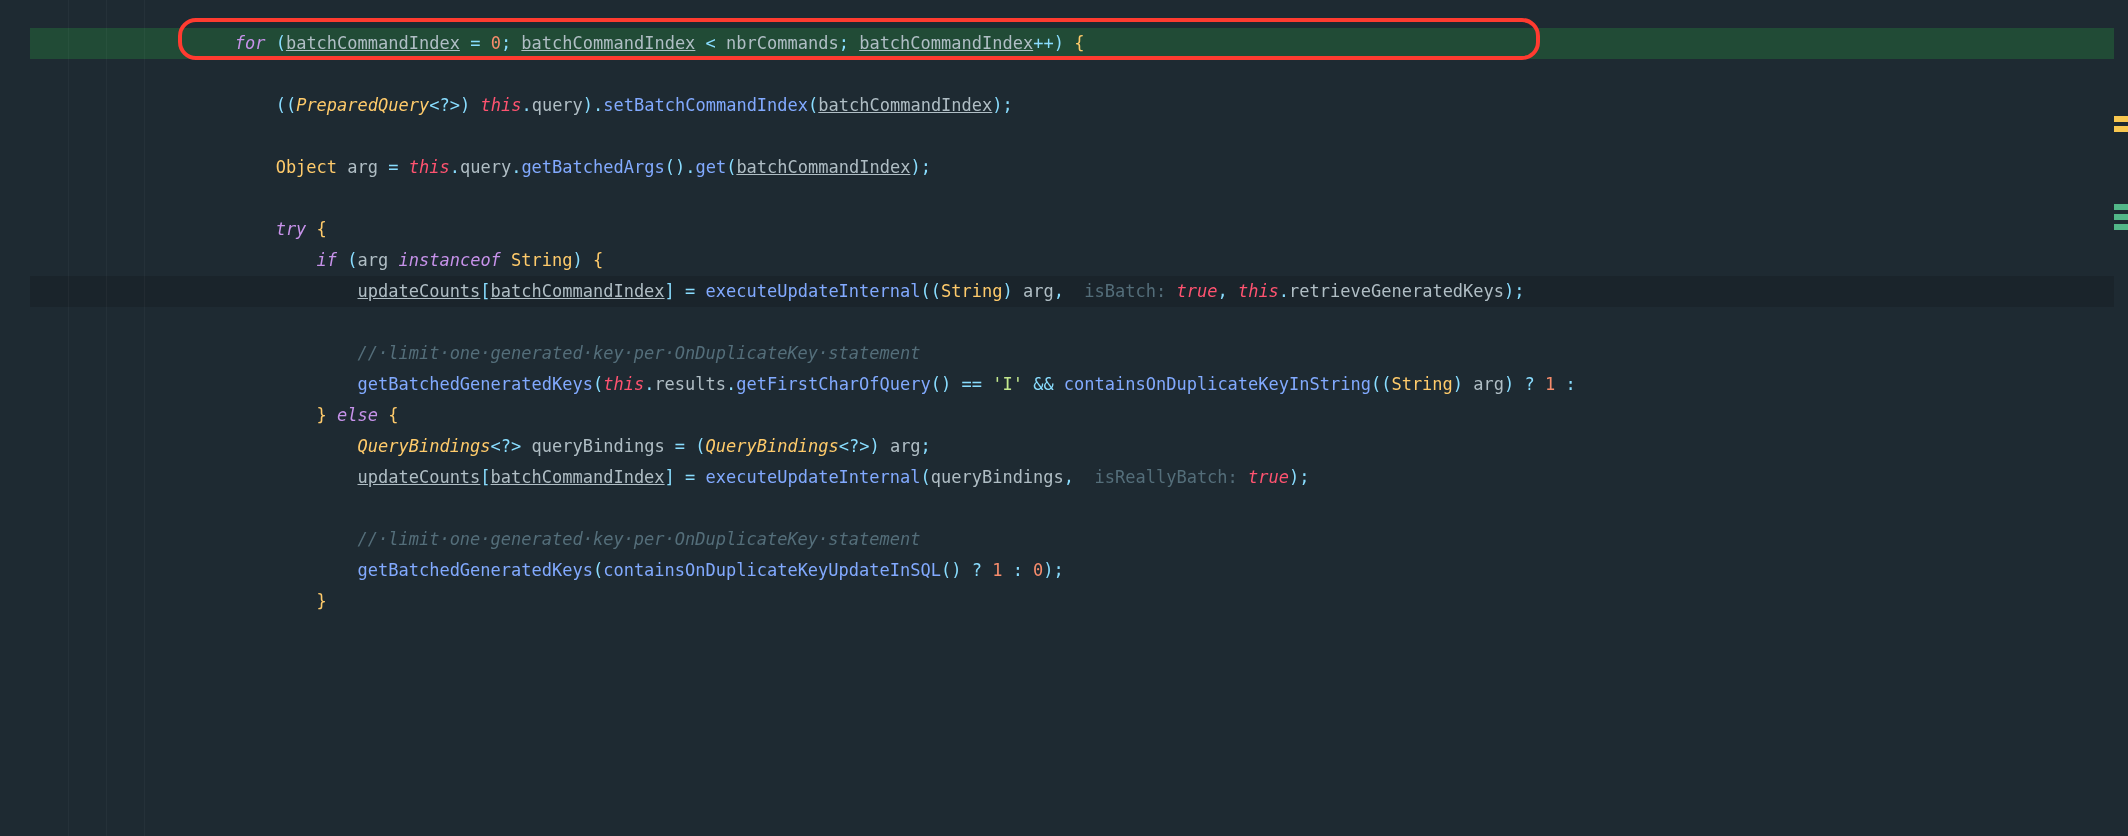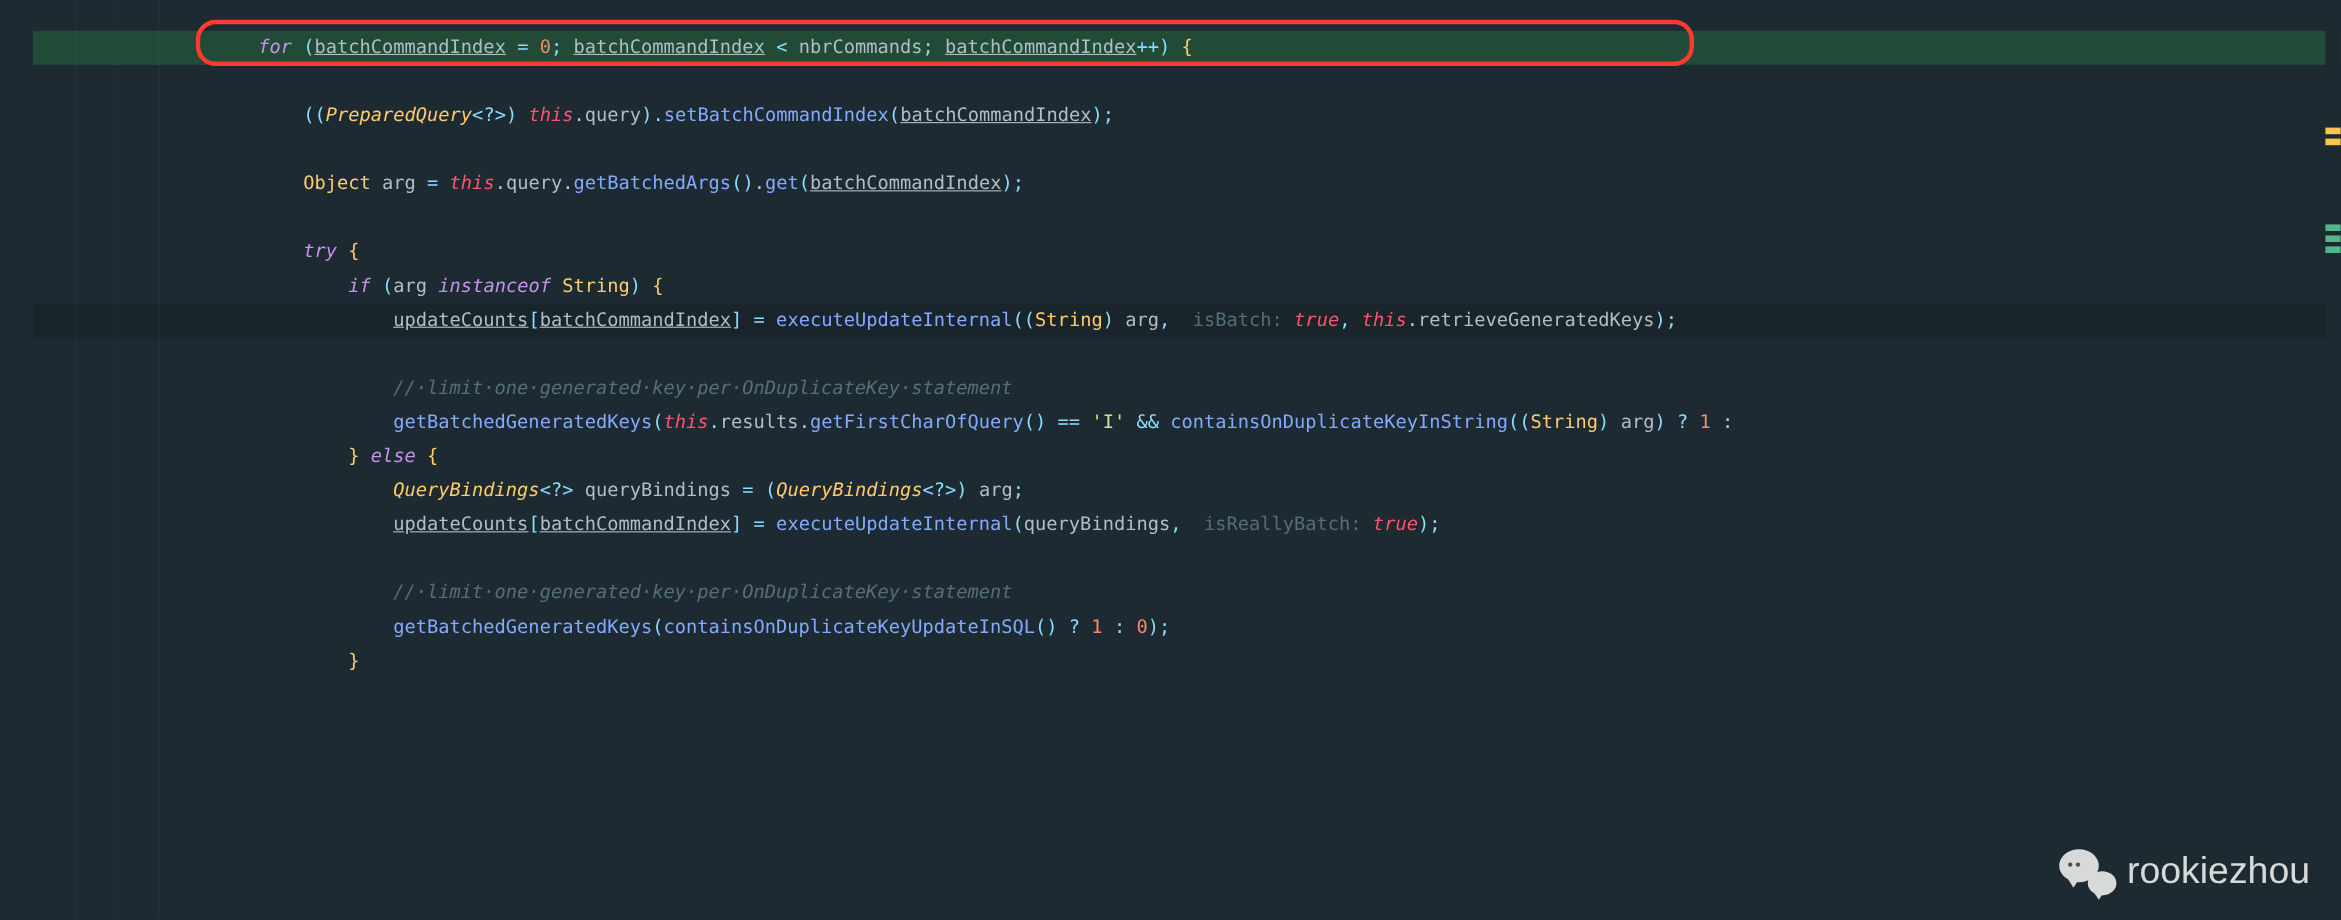--- a/index.html
+++ b/index.html
@@ -171,24 +171,14 @@
 
 
   <div class="scrollbar" id="scrollbar">
       <div class="scroll-mark" style="top: 116px; background: rgb(249, 199, 79);"></div>
       <div class="scroll-mark" style="top: 126px; background: rgb(249, 199, 79);"></div>
       <div class="scroll-mark" style="top: 204px; background: rgb(82, 183, 136);"></div>
       <div class="scroll-mark" style="top: 214px; background: rgb(82, 183, 136);"></div>
       <div class="scroll-mark" style="top: 224px; background: rgb(82, 183, 136);"></div>
     </div>
 
-  <div class="watermark">
-    <span class="watermark-icon">
-      <span class="bubble-big">
-          <span class="dot d1"></span>
-          <span class="dot d2"></span>
-        </span>
-      <span class="bubble-sm"></span>
-    </span>
-    <span>rookiezhou</span>
-  </div>
 
 </div>
 
 </body></html>

